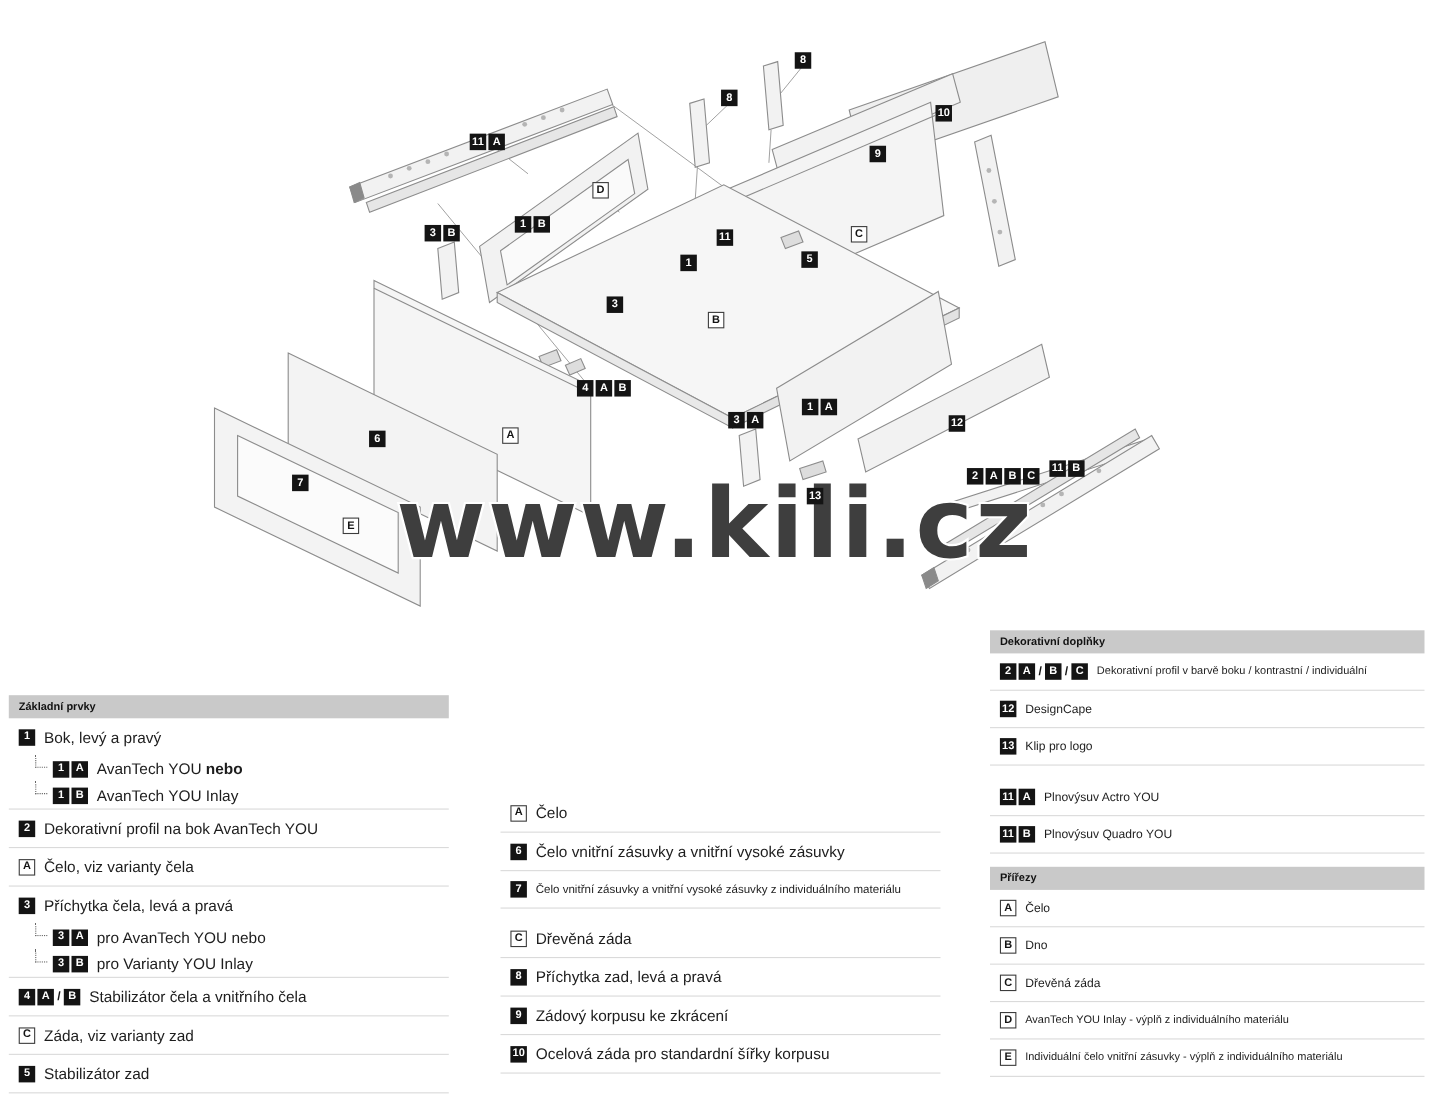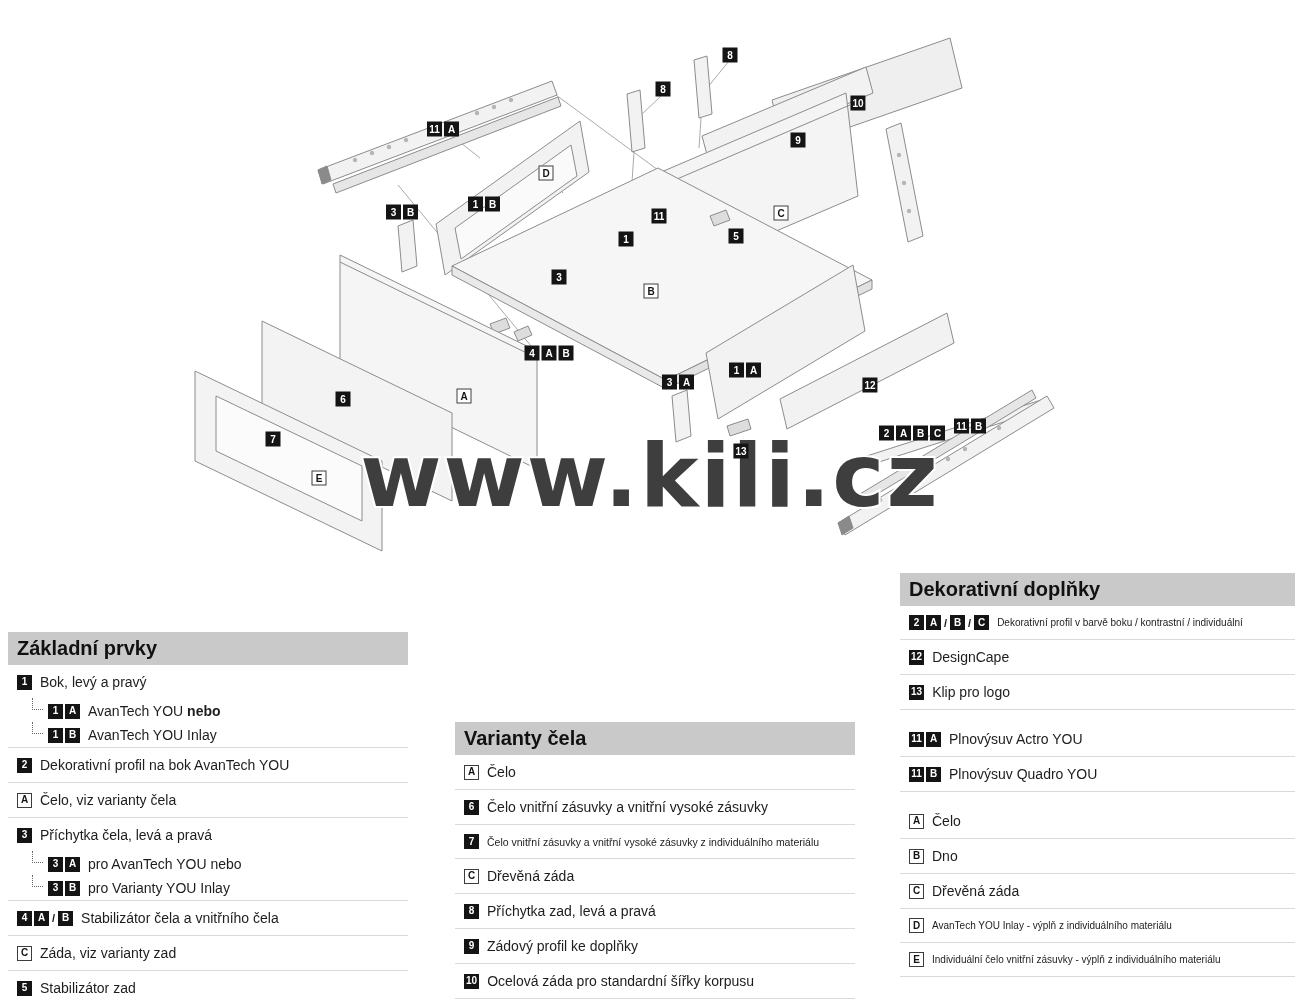--- a/index.html
+++ b/index.html
@@ -16,33 +16,33 @@
          min-width:15px; height:15px; padding:0 2px; font-size:10px; font-weight:bold; line-height:1; }
   .tok-solid   { background:#141414; color:#fff; }
   .tok-outline { background:#fff; color:#141414; border:1px solid #3c3c3c; }
   .tok-plain   { display:inline-flex; align-items:center; font-weight:bold; font-size:11px; color:#141414; padding:0 1px; }
 
   .panel { position:absolute; }
   .panel-left   { left:8px;   top:632px; width:400px; }
   .panel-middle { left:455px; top:722px; width:400px; }
   .panel-right  { left:900px; top:573px; width:395px; }
 
-  .section { margin-bottom:0; border-bottom:1px solid #d9d9d9; background:#fff; }
+  .section { margin-bottom:10px; border-bottom:1px solid #d9d9d9; background:#fff; }
   .panel-right .section { margin-bottom:12px; }
-  .sec-header { background:#c9c9c9; color:#111; font-weight:bold; font-size:20px; padding:5px 9px; }
+  .sec-header { background:#c9c9c9; color:#111; font-weight:bold; font-size:10px; padding:5px 9px; }
 
   .lrow { display:flex; align-items:center; padding:9px 9px; }
   .lrow.bb { border-bottom:1px solid #dadada; }
   .lrow.tree { padding:4px 9px 4px 24px; }
   .treeline { flex:none; width:11px; height:12px; border-left:1px dotted #666; border-bottom:1px dotted #666;
               margin:-10px 5px 4px 0; }
   .toks { display:inline-flex; align-items:center; gap:2px; margin-right:8px; flex:none; }
   .rtext { font-size:14px; color:#1d1d1d; white-space:nowrap; }
   .rtext .b { font-weight:bold; }
-  .panel-right .rtext { font-size:14px; }
+  .panel-right .rtext { font-size:11px; }
   .rtext.small { font-size:10.5px; }
   .panel-right .rtext.small { font-size:10px; }
 </style>
 </head>
 <body>
 
 <div class="stage">
 
   <svg id="diagram-svg" width="1300" height="575" viewBox="0 0 1300 575" xmlns="http://www.w3.org/2000/svg">
 
@@ -301,21 +301,20 @@
         <div class="lrow">
           <span class="toks">
             <span class="tok tok-solid">5</span>
           </span>
           <span class="rtext"><span>Stabilizátor zad</span></span>
         </div>
       </div>
     </div>
   <div class="panel panel-middle">
       <div class="section">
-        <div class="sec-header">Varianty čela</div>
         <div class="lrow bb">
           <span class="toks">
             <span class="tok tok-outline">A</span>
           </span>
           <span class="rtext"><span>Čelo</span></span>
         </div>
         <div class="lrow bb">
           <span class="toks">
             <span class="tok tok-solid">6</span>
           </span>
@@ -338,21 +337,21 @@
         <div class="lrow bb">
           <span class="toks">
             <span class="tok tok-solid">8</span>
           </span>
           <span class="rtext"><span>Příchytka zad, levá a pravá</span></span>
         </div>
         <div class="lrow bb">
           <span class="toks">
             <span class="tok tok-solid">9</span>
           </span>
-          <span class="rtext"><span>Zádový profil ke doplňky</span></span>
+          <span class="rtext"><span>Zádový korpusu ke zkrácení</span></span>
         </div>
         <div class="lrow">
           <span class="toks">
             <span class="tok tok-solid">10</span>
           </span>
           <span class="rtext"><span>Ocelová záda pro standardní šířky korpusu</span></span>
         </div>
       </div>
     </div>
   <div class="panel panel-right">
@@ -392,20 +391,21 @@
         </div>
         <div class="lrow">
           <span class="toks">
             <span class="tok tok-solid">11</span>
             <span class="tok tok-solid">B</span>
           </span>
           <span class="rtext"><span>Plnovýsuv Quadro YOU</span></span>
         </div>
       </div>
       <div class="section">
+        <div class="sec-header">Přířezy</div>
         <div class="lrow bb">
           <span class="toks">
             <span class="tok tok-outline">A</span>
           </span>
           <span class="rtext"><span>Čelo</span></span>
         </div>
         <div class="lrow bb">
           <span class="toks">
             <span class="tok tok-outline">B</span>
           </span>

